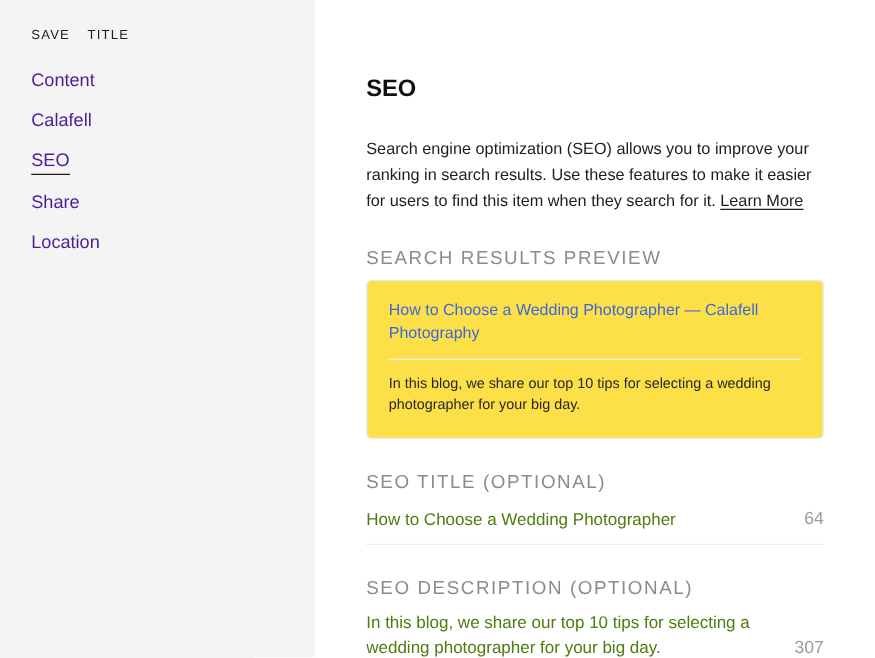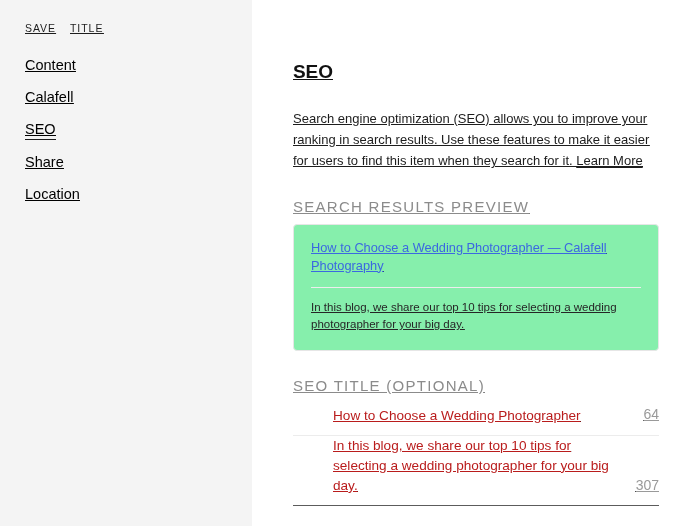--- a/index.html
+++ b/index.html
@@ -1,15 +1,15 @@
 <!DOCTYPE html>
 <html><head>
 <meta charset="utf-8">
 <style>
-  * { box-sizing: border-box; text-decoration: underline; }
+  * { box-sizing: border-box; }
   html, body {
     margin: 0; padding: 0;
     width: 700px; height: 526px;
     overflow: hidden;
   }
   body {
     font-family: "Liberation Sans", sans-serif;
     background: #ffffff;
     color: #1a1a1a;
     -webkit-font-smoothing: antialiased;
@@ -53,21 +53,21 @@
     font-weight: 700;
     letter-spacing: -0.1px;
     color: #111111;
   }
   .nav {
     padding: 22px 0 0 25px;
   }
   .nav-item {
     display: block;
     font-size: 14.5px;
-    color: #000000;
+    color: #4c1d95;
     padding: 0;
     margin-bottom: 14px;
     cursor: pointer;
     width: max-content;
     line-height: 1.25;
   }
   .nav-item.active {
     border-bottom: 1.6px solid #1d1d1d;
     padding-bottom: 1px;
     margin-bottom: 12.4px;
@@ -116,21 +116,21 @@
     padding-top: 26px;
     padding-bottom: 9px;
   }
 
   
   .preview-card {
     width: 366px;
     border: 1px solid #e6e6e6;
     border-radius: 4px;
     padding: 14px 17px 17px 17px;
-    background: #86efac;
+    background: #fde047;
   }
   .preview-title {
     font-size: 12.8px;
     line-height: 1.42;
     color: #3b68e0;
     cursor: pointer;
   }
   .preview-url {
     font-size: 11px;
     line-height: 1.5;
@@ -156,30 +156,29 @@
   .field-row {
     display: flex;
     align-items: flex-end;
     justify-content: space-between;
     gap: 10px;
     padding-bottom: 9px;
   }
   .field-value {
     font-size: 13.6px;
     line-height: 1.48;
-    color: #b91c1c;
+    color: #4d7c0f;
     flex: 1 1 auto;
     border: none;
     outline: none;
     background: none;
     padding: 0;
     font-family: "Liberation Sans", sans-serif;
     resize: none;
     overflow: hidden;
-    margin-left: 40px;
   }
   .counter {
     font-size: 14px;
     color: #9a9a9a;
     flex: 0 0 auto;
     line-height: 1.6;
     white-space: nowrap;
   }
   .underline-light { border-bottom: 1px solid #ececec; }
   .underline-dark  { border-bottom: 1.4px solid #5c5c5c; }
@@ -224,20 +223,21 @@
 
       <div class="field">
         <div class="field-label">SEO TITLE (OPTIONAL)</div>
         <div class="field-row underline-light">
           <div class="field-value">How to Choose a Wedding Photographer</div>
           <div class="counter">64</div>
         </div>
       </div>
 
       <div class="field">
+        <div class="field-label">SEO DESCRIPTION (OPTIONAL)</div>
         <div class="field-row underline-dark">
           <div class="field-value">In this blog, we share our top 10 tips for selecting a wedding photographer for your big day.</div>
           <div class="counter">307</div>
         </div>
       </div>
 
     </div>
   </section>
 
 </div>

